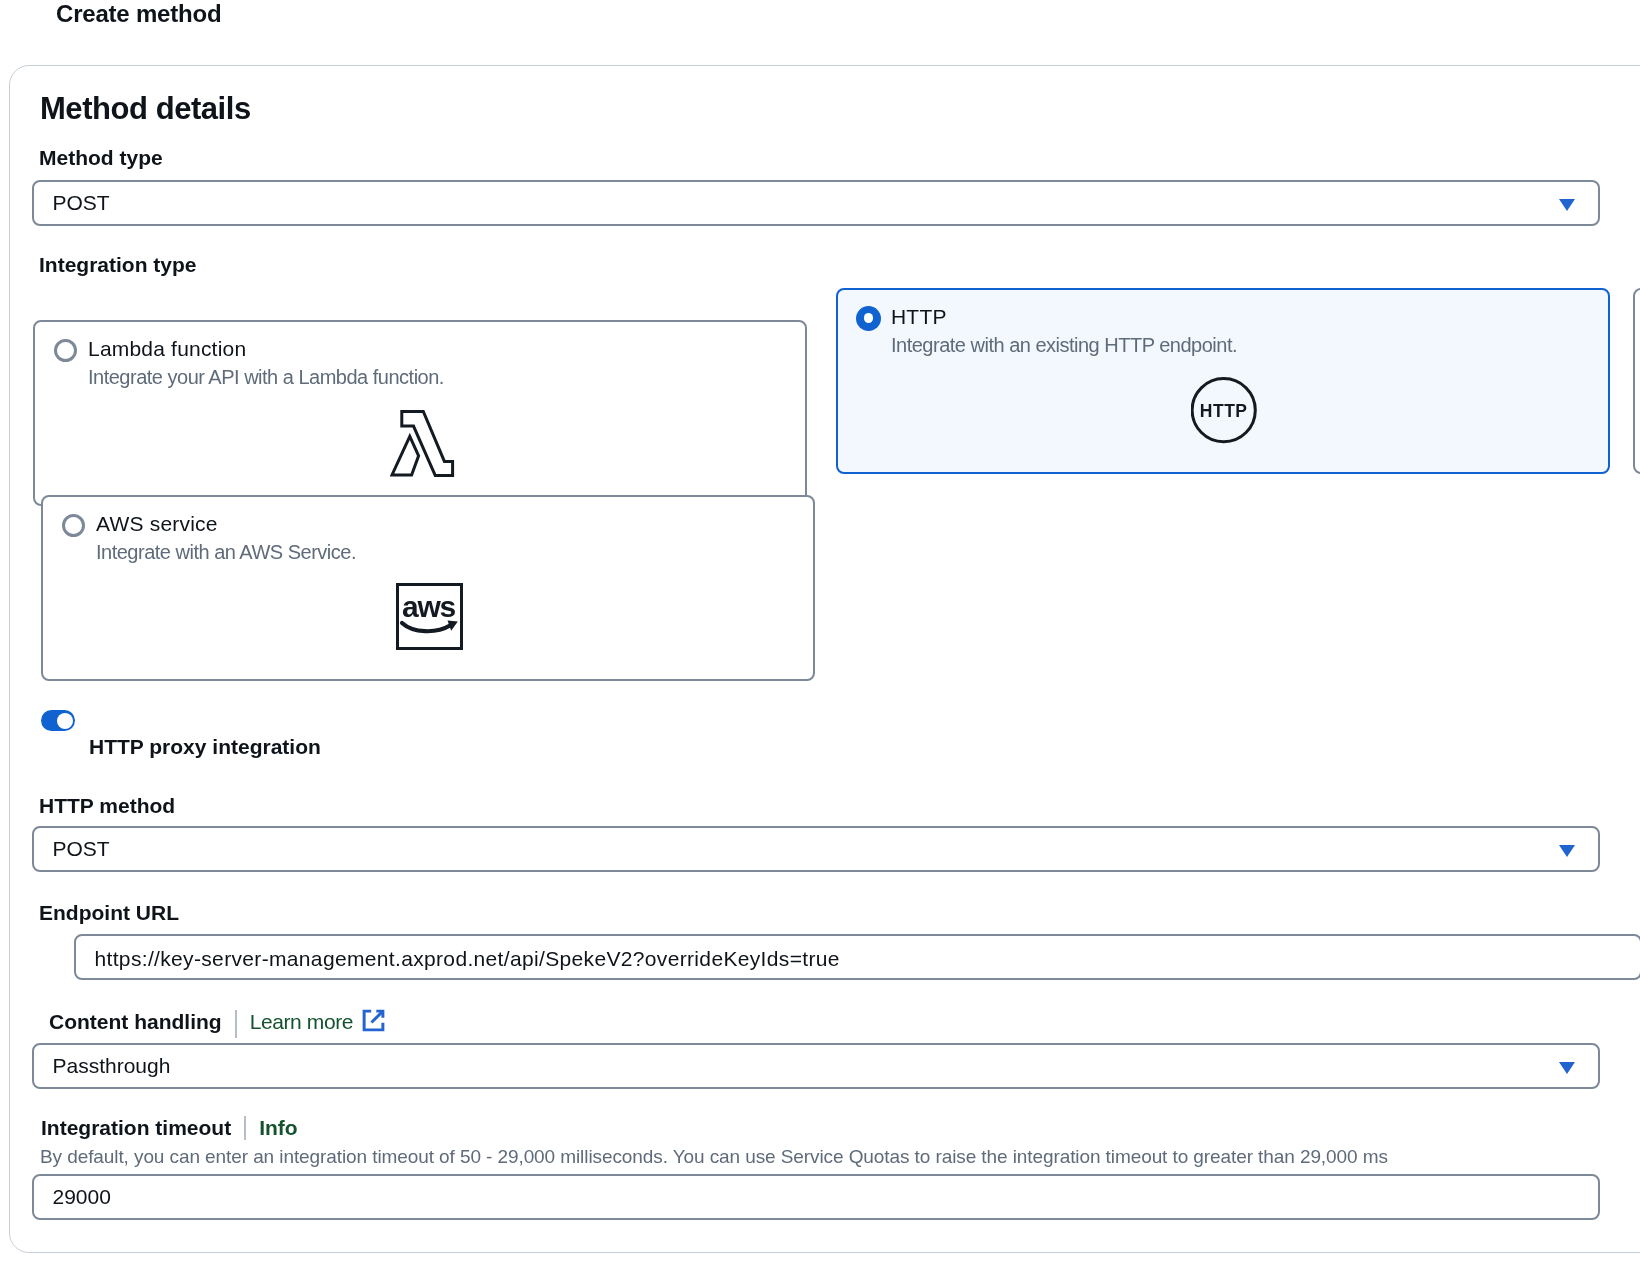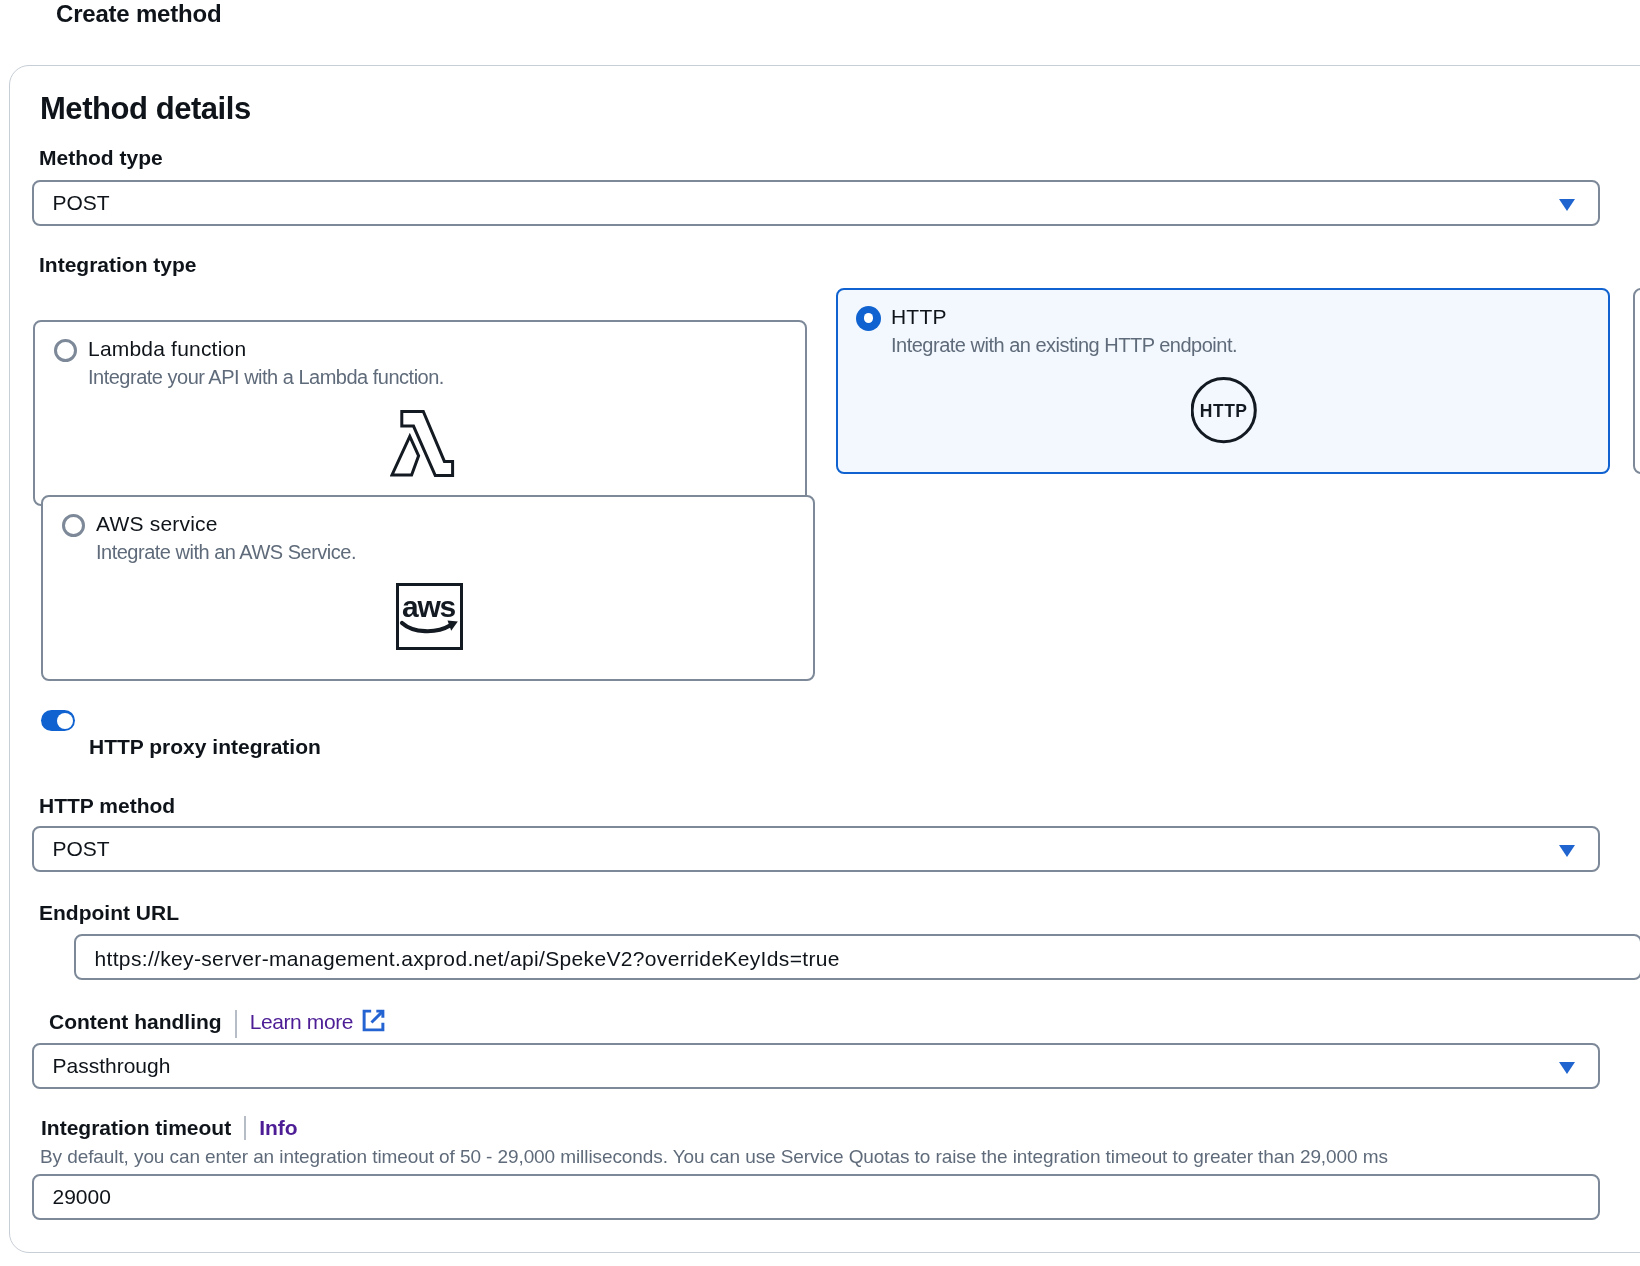--- a/index.html
+++ b/index.html
@@ -27,21 +27,21 @@
   .radio.on { border:none; background:#0f62d0; width:25px; height:25px; left:18px; top:15.5px; }
   .radio.on::after { content:""; position:absolute; left:7.75px; top:7.75px; width:9.5px; height:9.5px;
     border-radius:50%; background:#fff; }
   .ttitle { position:absolute; left:53px; top:15px; font-size:21px; letter-spacing:0.2px; }
   .tdesc { position:absolute; left:53px; top:44px; font-size:20px; letter-spacing:-0.5px; color:#5f6b7a; }
   .ticon { position:absolute; left:355px; top:89px; width:66px; height:67px; }
   .toggle { position:absolute; left:41px; top:710px; width:34px; height:21px;
     border-radius:10.5px; background:#0f62d0; }
   .toggle::after { content:""; position:absolute; right:2.5px; top:2.5px; width:16px; height:16px;
     border-radius:50%; background:#fff; }
-  .link { color:#4c1d95; }
+  .link { color:#14532d; }
   .vdiv { display:inline-block; width:2px; background:#b7bdc7; }
 </style>
 </head>
 <body>
 <div id="page">
   <h1 class="abs" style="left:12px; top:0px;">Create method</h1>
   <div class="card"></div>
 
   <div class="abs h2" style="left:40px; top:91px;">Method details</div>
 

